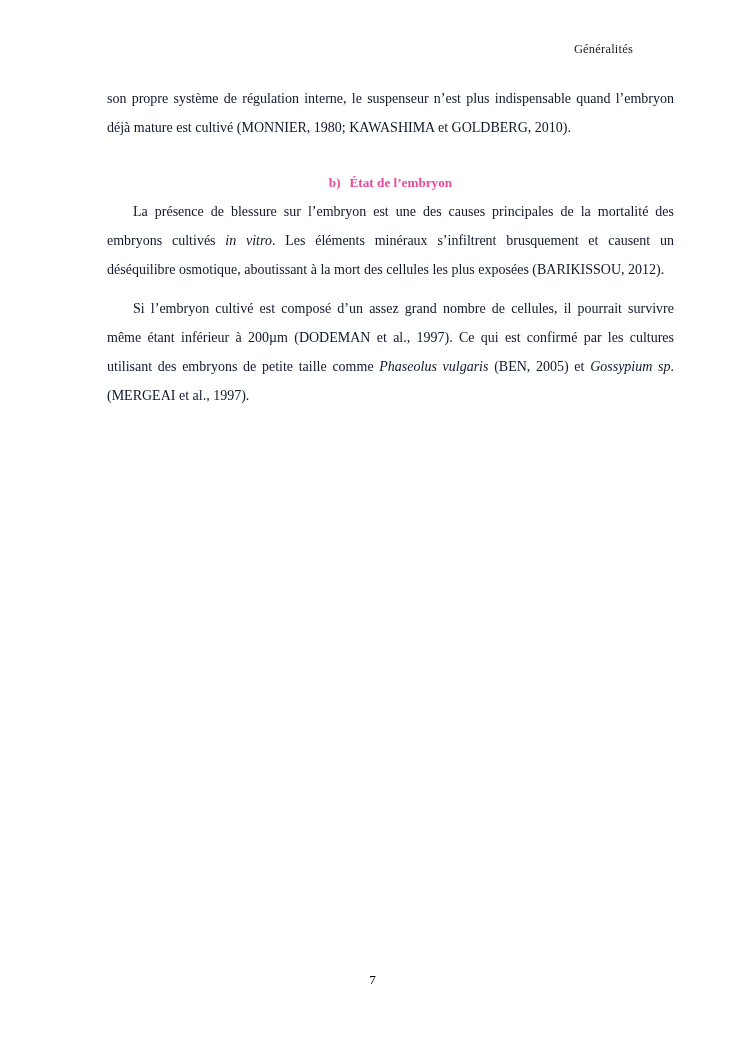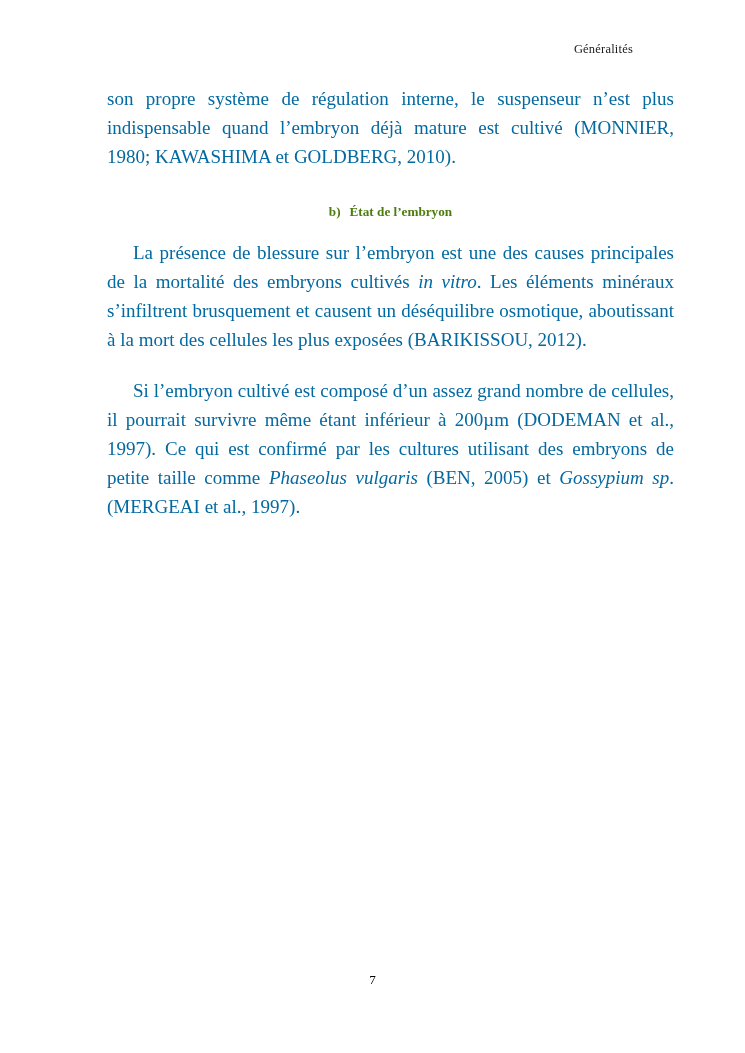--- a/index.html
+++ b/index.html
@@ -31,39 +31,38 @@
     letter-spacing: 0.2px;
   }
   .content {
     position: absolute;
     top: 84px;
     left: 107px;
     width: 567px;
   }
   p.body-text {
     margin: 0 0 0 0;
-    font-size: 19px;
+    font-size: 14px;
     line-height: 29px;
     text-align: justify;
     text-justify: inter-word;
-    color: #0369a1;
+    color: #0f172a;
   }
   p.body-text.indent {
     text-indent: 26px;
-    margin-top: 12px;
   }
   .spacer-sm { height: 26px; }
   .spacer-xs { height: 10px; }
   h3.subheading {
     margin: 0;
     font-size: 13.2px;
     font-weight: bold;
     text-align: center;
     line-height: 29px;
-    color: #4d7c0f;
+    color: #ec4899;
   }
   h3.subheading .lbl {
     display: inline-block;
     margin-right: 9px;
   }
   .italic { font-style: italic; }
   .page-number {
     position: absolute;
     top: 972px;
     left: 0;

